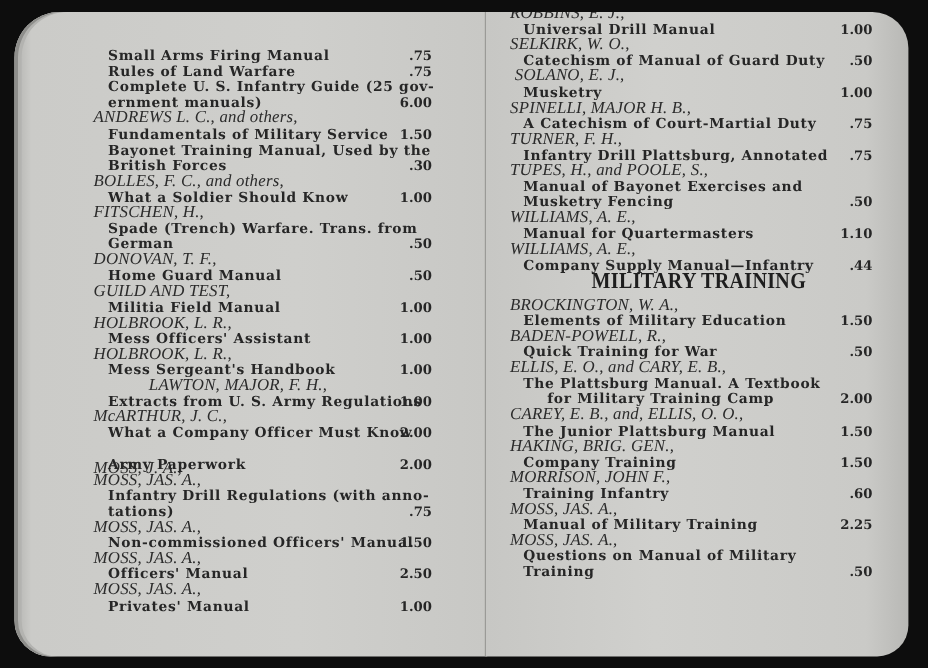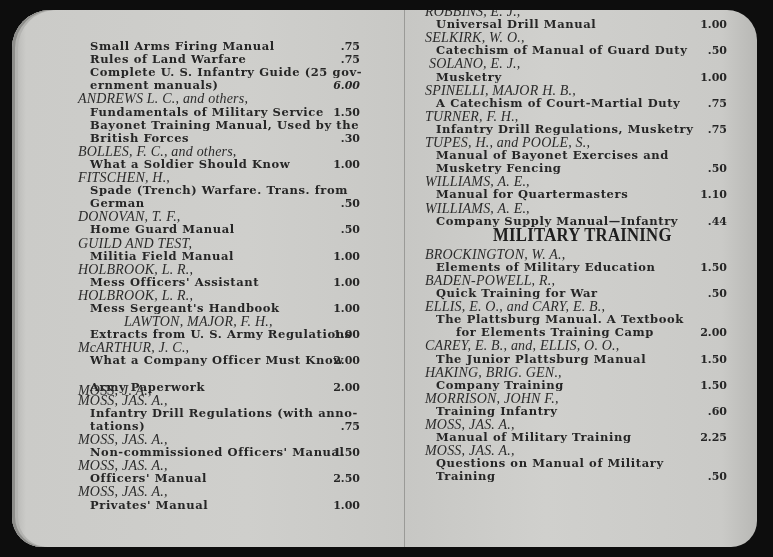--- a/index.html
+++ b/index.html
@@ -76,21 +76,21 @@
 
 <div class="book">
   <div class="page left">
     <div class="list" id="left-list">
         <div class="entry title" style="left: 78px; top: 29px;">Small Arms Firing Manual</div>
         <div class="price" style="left: 308px; top: 30px;">.75</div>
         <div class="entry title" style="left: 78px; top: 42.1px;">Rules of Land Warfare</div>
         <div class="price" style="left: 308px; top: 43.1px;">.75</div>
         <div class="entry title" style="left: 78px; top: 55.2px;">Complete U. S. Infantry Guide (25 gov-</div>
         <div class="entry title" style="left: 78px; top: 68.3px;">ernment manuals)</div>
-        <div class="price" style="left: 308px; top: 69.3px; font-style: italic;">6.00</div>
+        <div class="price" style="left: 308px; top: 69.3px;">6.00</div>
         <div class="entry author" style="left: 66px; top: 81.4px;">ANDREWS L. C., and others,</div>
         <div class="entry title" style="left: 78px; top: 94.5px;">Fundamentals of Military Service</div>
         <div class="price" style="left: 308px; top: 95.5px;">1.50</div>
         <div class="entry title" style="left: 78px; top: 107.6px;">Bayonet Training Manual, Used by the</div>
         <div class="entry title" style="left: 78px; top: 120.7px;">British Forces</div>
         <div class="price" style="left: 308px; top: 121.7px;">.30</div>
         <div class="entry author" style="left: 66px; top: 133.8px;">BOLLES, F. C., and others,</div>
         <div class="entry title" style="left: 78px; top: 146.9px;">What a Soldier Should Know</div>
         <div class="price" style="left: 308px; top: 147.9px;">1.00</div>
         <div class="entry author" style="left: 66px; top: 160px;">FITSCHEN, H.,</div>
@@ -142,42 +142,42 @@
         <div class="entry author" style="left: 20px; top: 20.2px;">SELKIRK, W. O.,</div>
         <div class="entry title" style="left: 31px; top: 33.3px;">Catechism of Manual of Guard Duty</div>
         <div class="price" style="left: 282px; top: 34.3px;">.50</div>
         <div class="entry author" style="left: 24px; top: 46.4px;">SOLANO, E. J.,</div>
         <div class="entry title" style="left: 31px; top: 59.5px;">Musketry</div>
         <div class="price" style="left: 282px; top: 60.5px;">1.00</div>
         <div class="entry author" style="left: 20px; top: 72.6px;">SPINELLI, MAJOR H. B.,</div>
         <div class="entry title" style="left: 31px; top: 85.7px;">A Catechism of Court-Martial Duty</div>
         <div class="price" style="left: 282px; top: 86.7px;">.75</div>
         <div class="entry author" style="left: 20px; top: 98.8px;">TURNER, F. H.,</div>
-        <div class="entry title" style="left: 31px; top: 111.9px;">Infantry Drill Regulations, Musketry</div>
+        <div class="entry title" style="left: 31px; top: 111.9px;">Infantry Drill Plattsburg, Annotated</div>
         <div class="price" style="left: 282px; top: 112.9px;">.75</div>
         <div class="entry author" style="left: 20px; top: 125px;">TUPES, H., and POOLE, S.,</div>
         <div class="entry title" style="left: 31px; top: 138.1px;">Manual  of  Bayonet  Exercises  and</div>
         <div class="entry title" style="left: 31px; top: 151.2px;">Musketry Fencing</div>
         <div class="price" style="left: 282px; top: 152.2px;">.50</div>
         <div class="entry author" style="left: 20px; top: 164.3px;">WILLIAMS, A. E.,</div>
         <div class="entry title" style="left: 31px; top: 177.4px;">Manual for Quartermasters</div>
         <div class="price" style="left: 282px; top: 178.4px;">1.10</div>
         <div class="entry author" style="left: 20px; top: 190.5px;">WILLIAMS, A. E.,</div>
         <div class="entry title" style="left: 31px; top: 203.6px;">Company Supply Manual—Infantry</div>
         <div class="price" style="left: 282px; top: 204.6px;">.44</div>
         <div class="section-heading" style="left: 88px; top: 213.7px;">MILITARY TRAINING</div>
         <div class="entry author" style="left: 20px; top: 236.7px; font-style: italic;">BROCKINGTON, W. A.,</div>
         <div class="entry title" style="left: 31px; top: 249.8px;">Elements of Military Education</div>
         <div class="price" style="left: 282px; top: 250.8px;">1.50</div>
         <div class="entry author" style="left: 20px; top: 262.9px;">BADEN-POWELL, R.,</div>
         <div class="entry title" style="left: 31px; top: 276px;">Quick Training for War</div>
         <div class="price" style="left: 282px; top: 277px;">.50</div>
         <div class="entry author" style="left: 20px; top: 289.1px;">ELLIS, E. O., and CARY, E. B.,</div>
         <div class="entry title" style="left: 31px; top: 302.2px;">The  Plattsburg  Manual.  A  Textbook</div>
-        <div class="entry title" style="left: 51px; top: 315.3px;">for Elements Training Camp</div>
+        <div class="entry title" style="left: 51px; top: 315.3px;">for Military Training Camp</div>
         <div class="price" style="left: 282px; top: 316.3px;">2.00</div>
         <div class="entry author" style="left: 20px; top: 328.4px;">CAREY, E. B., and, ELLIS, O. O.,</div>
         <div class="entry title" style="left: 31px; top: 341.5px;">The Junior Plattsburg Manual</div>
         <div class="price" style="left: 282px; top: 342.5px;">1.50</div>
         <div class="entry author" style="left: 20px; top: 354.6px;">HAKING, BRIG. GEN.,</div>
         <div class="entry title" style="left: 31px; top: 367.7px;">Company Training</div>
         <div class="price" style="left: 282px; top: 368.7px;">1.50</div>
         <div class="entry author" style="left: 20px; top: 380.8px;">MORRISON, JOHN F.,</div>
         <div class="entry title" style="left: 31px; top: 393.9px;">Training Infantry</div>
         <div class="price" style="left: 282px; top: 394.9px;">.60</div>

